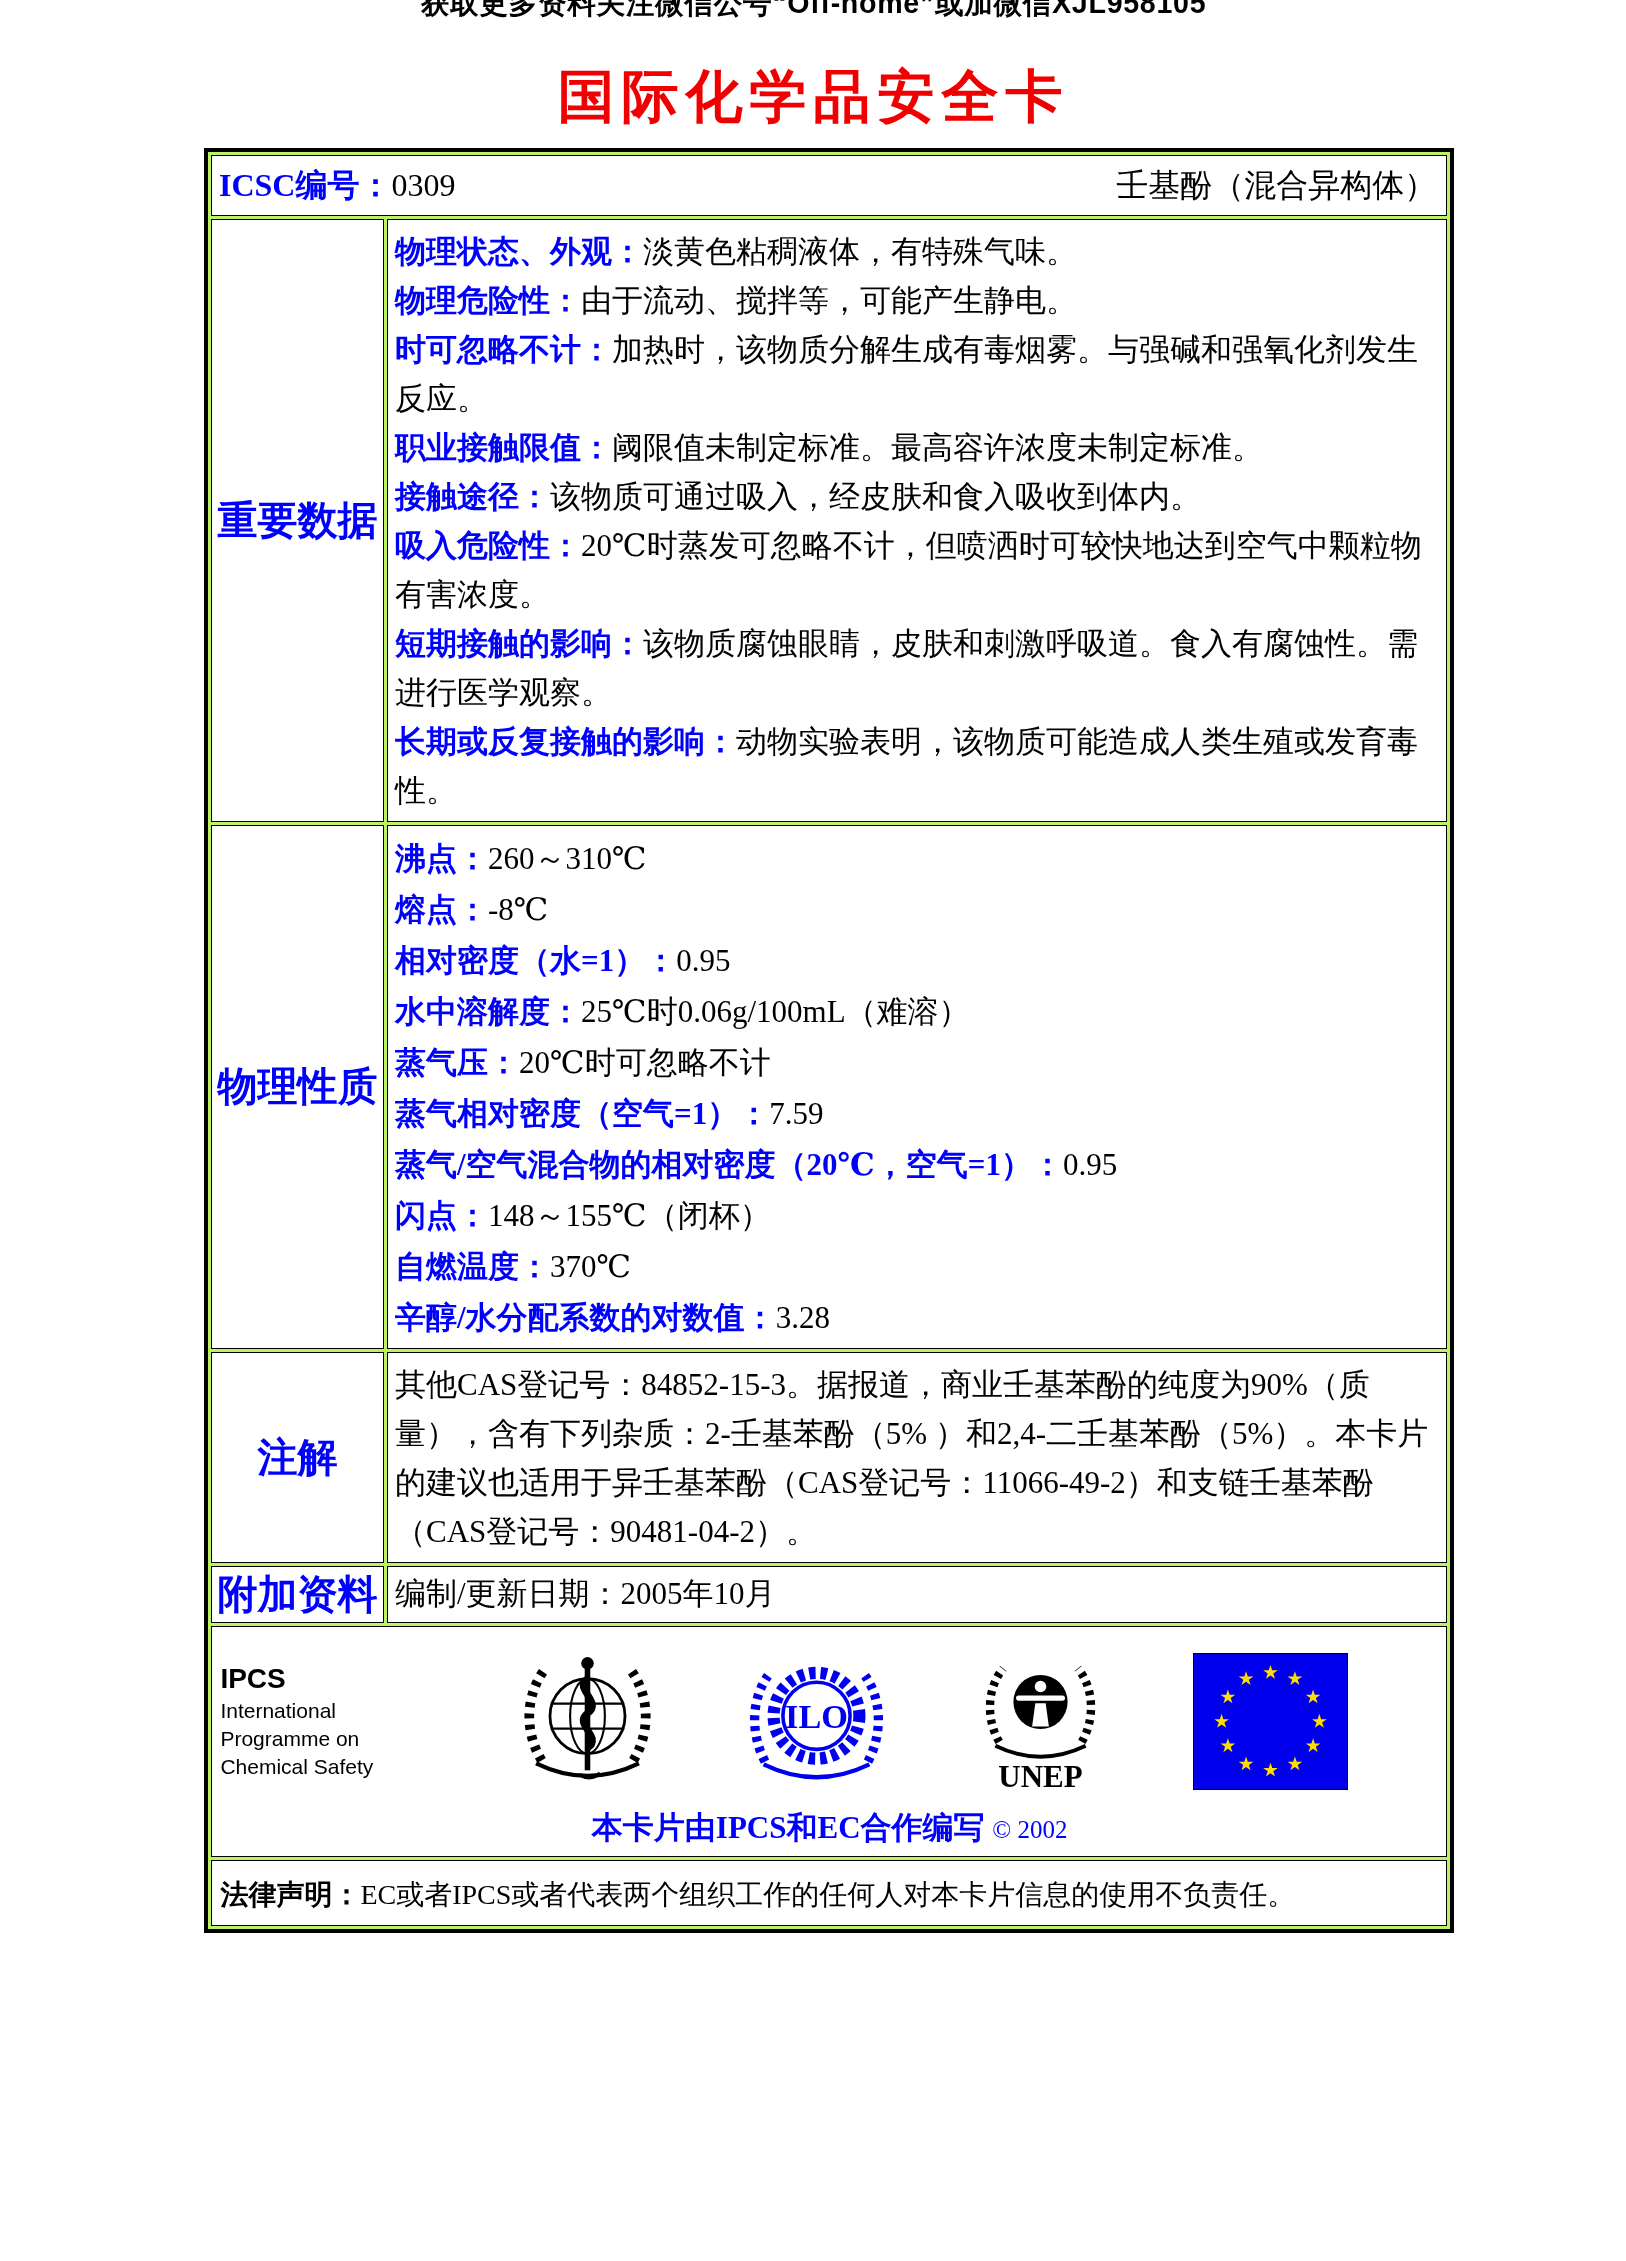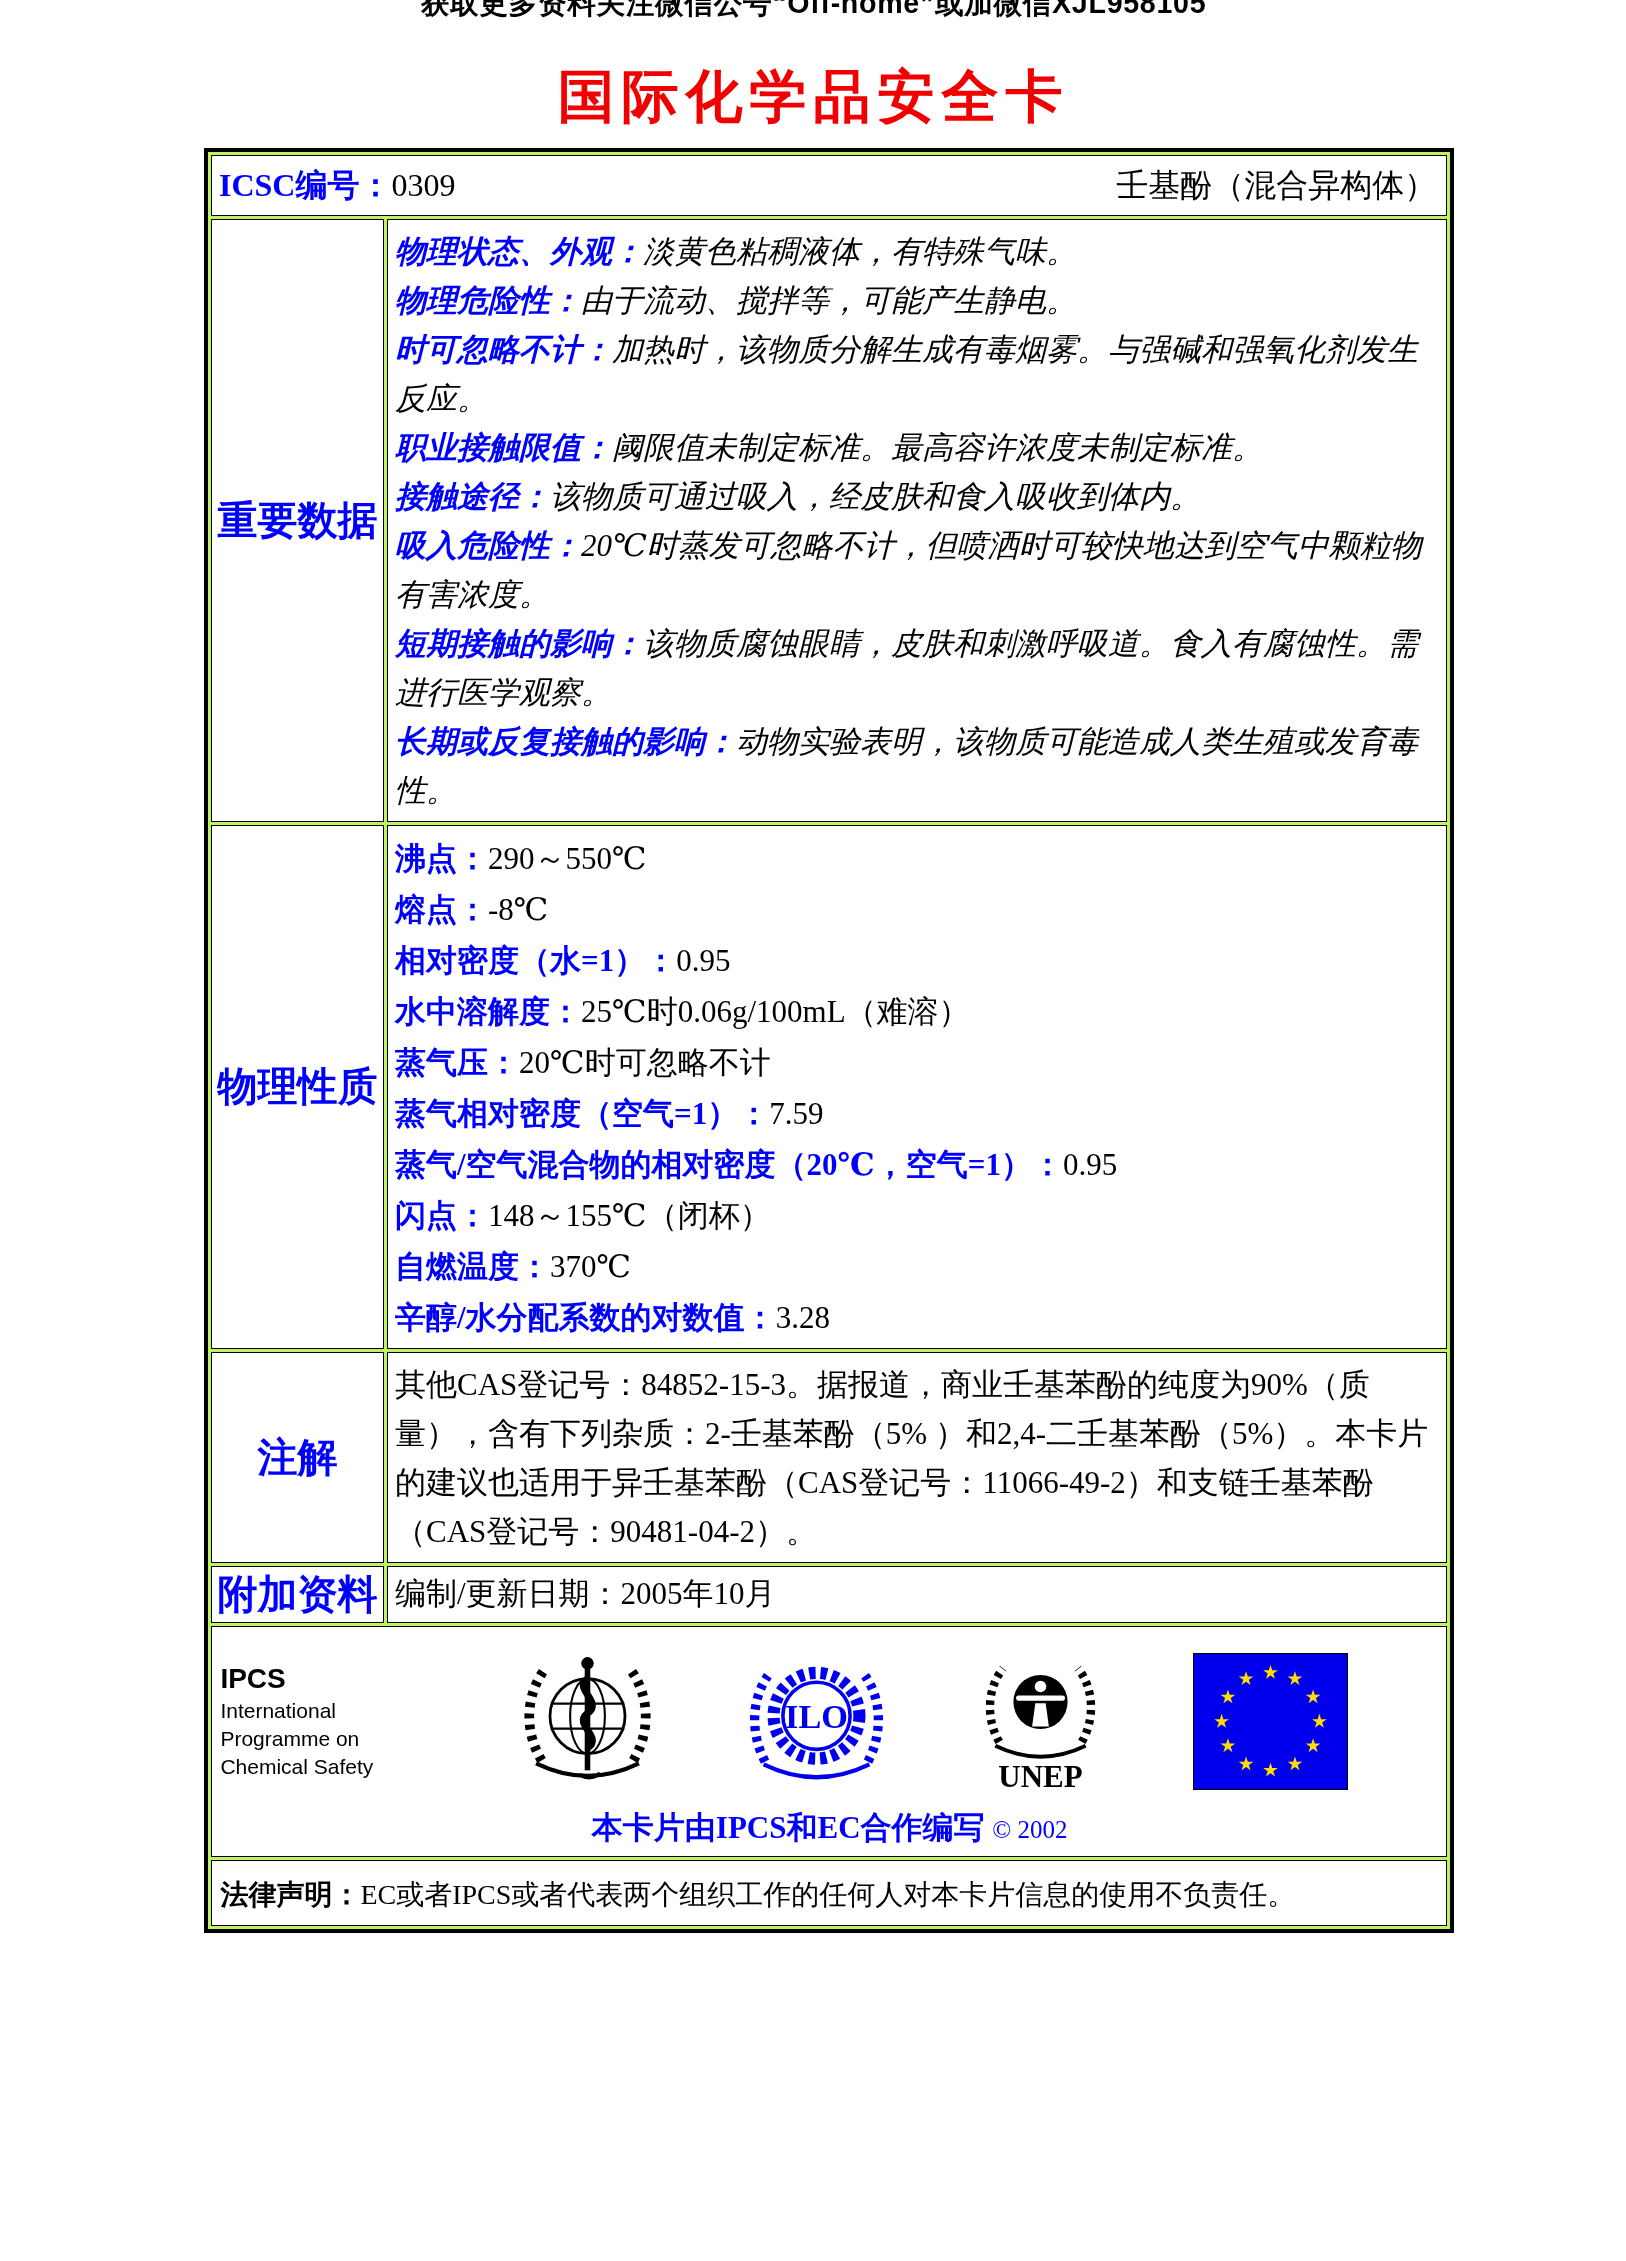--- a/index.html
+++ b/index.html
@@ -63,21 +63,21 @@
   td.sec-label {
     vertical-align: middle !important;
     text-align: center;
     color: #0000ff;
     font-weight: bold;
     font-size: 40px;
     font-family: "Liberation Sans", sans-serif;
   }
   td.sec-content { padding: 7px 11px 5.6px 7px; font-size: 31px; }
 
-  .important-body p { line-height: 49px; font-style: italic; }
+  .important-body p { line-height: 49px; }
   .physical-body  p { line-height: 51px; }
   .env-body, .notes-body { line-height: 49px; }
   .para .plabel { color: #0000ff; font-weight: bold; }
 
   .single-line { line-height: 39px; padding-top: 4.2px; padding-bottom: 2.8px; }
 
   
   .logos-cell { padding: 12.5px 7px 7px 8.4px; }
   .logos-flex {
     display: flex; align-items: center; justify-content: space-between;
@@ -134,21 +134,21 @@
       <p class="para"><span class="plabel">接触途径：</span><span>该物质可通过吸入，经皮肤和食入吸收到体内。</span></p>
       <p class="para"><span class="plabel">吸入危险性：</span><span>20℃时蒸发可忽略不计，但喷洒时可较快地达到空气中颗粒物有害浓度。</span></p>
       <p class="para"><span class="plabel">短期接触的影响：</span><span>该物质腐蚀眼睛，皮肤和刺激呼吸道。食入有腐蚀性。需进行医学观察。</span></p>
       <p class="para"><span class="plabel">长期或反复接触的影响：</span><span>动物实验表明，该物质可能造成人类生殖或发育毒性。</span></p>
     </td>
   </tr>
 
   <tr>
     <td class="sec-label">物理性质</td>
     <td class="sec-content physical-body">
-      <p class="para"><span class="plabel">沸点：</span><span>290～550℃</span></p>
+      <p class="para"><span class="plabel">沸点：</span><span>260～310℃</span></p>
       <p class="para"><span class="plabel">熔点：</span><span>-8℃</span></p>
       <p class="para"><span class="plabel">相对密度（水=1）：</span><span>0.95</span></p>
       <p class="para"><span class="plabel">水中溶解度：</span><span>25℃时0.06g/100mL（难溶）</span></p>
       <p class="para"><span class="plabel">蒸气压：</span><span>20℃时可忽略不计</span></p>
       <p class="para"><span class="plabel">蒸气相对密度（空气=1）：</span><span>7.59</span></p>
       <p class="para"><span class="plabel">蒸气/空气混合物的相对密度（20℃，空气=1）：</span><span>0.95</span></p>
       <p class="para"><span class="plabel">闪点：</span><span>148～155℃（闭杯）</span></p>
       <p class="para"><span class="plabel">自燃温度：</span><span>370℃</span></p>
       <p class="para"><span class="plabel">辛醇/水分配系数的对数值：</span><span>3.28</span></p>
     </td>

